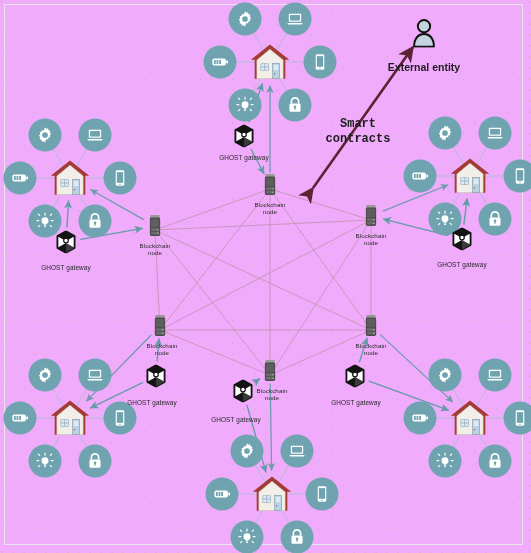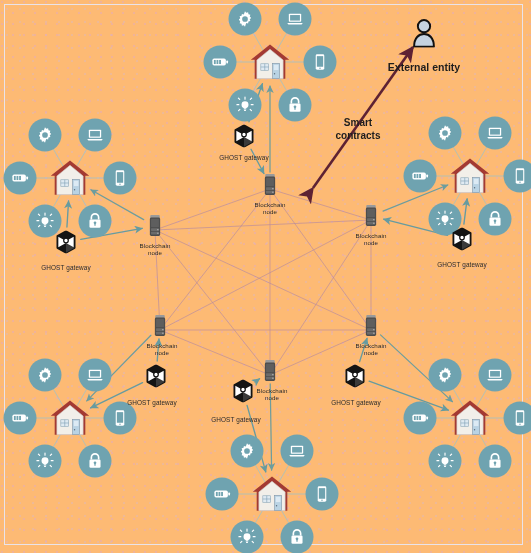--- a/index.html
+++ b/index.html
@@ -5,21 +5,21 @@
   html,body{margin:0;padding:0;}
   body{
     width:531px;height:553px;
     background:#ffffff;
     font-family:"Liberation Sans", sans-serif;
     overflow:hidden;
   }
   #stage{
     position:relative;
     width:531px;height:553px;
-    background:#fdba74;
+    background:#f0abfc;
     overflow:hidden;
   }
   
   #texture{
     position:absolute;inset:0;
     background-image:
       radial-gradient(circle at 2px 2px, rgba(224,170,195,0.45) 1.1px, transparent 1.4px),
       radial-gradient(circle at 7px 9px, rgba(205,185,220,0.32) 1.0px, transparent 1.3px);
     background-size:11px 11px, 13px 13px;
     pointer-events:none;
@@ -36,21 +36,21 @@
     position:absolute;
     color:#2a2a2a;
     text-align:center;
     line-height:1.05;
     white-space:nowrap;
     user-select:none;
   }
   .lbl-node{font-size:6.2px;letter-spacing:.1px;}
   .lbl-gw{font-size:6.4px;letter-spacing:.1px;}
   .lbl-big{font-size:10.5px;font-weight:bold;color:#1d1d1d;}
-  .lbl-sc{font-size:10px;font-weight:bold;color:#1d1d1d;line-height:1.25;}
+  .lbl-sc{font-size:12px;font-weight:bold;color:#1d1d1d;line-height:1.25;font-family:Liberation Mono, monospace;}
 </style>
 </head>
 <body>
 
 <div id="stage">
   <div id="texture"></div>
   <div id="frame"></div>
 
   <svg class="layer" id="mesh-layer">
       <line x1="270" y1="189" x2="155" y2="230" stroke="#b98c9e" stroke-width="0.85" stroke-linecap="round" opacity="0.8"></line>

